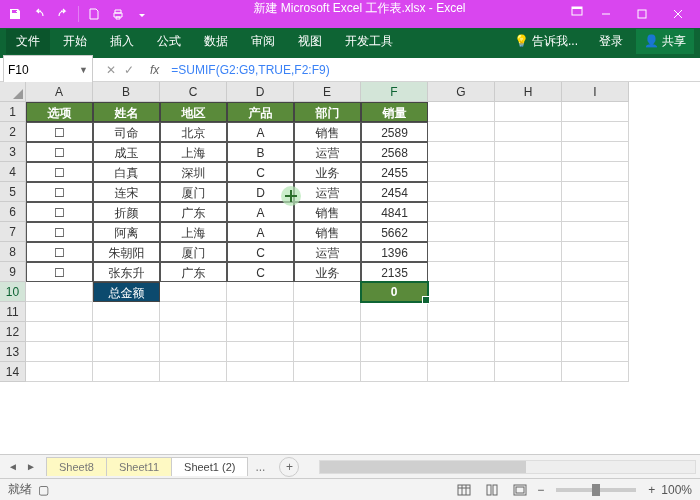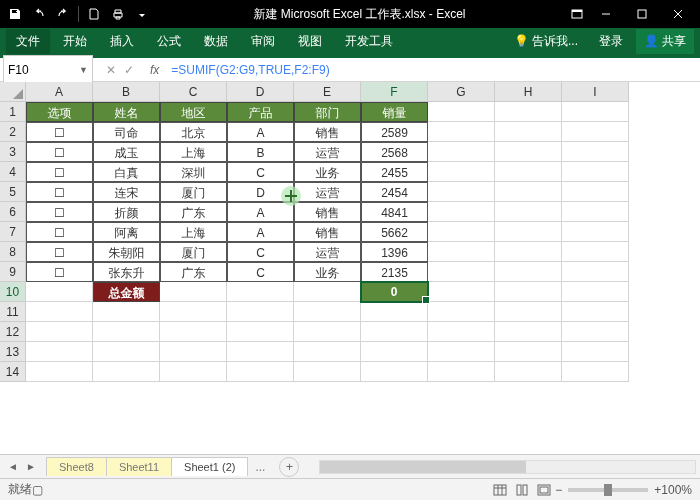--- a/index.html
+++ b/index.html
@@ -1,17 +1,17 @@
 <!DOCTYPE html>
 <html><head>
 <meta charset="utf-8">
 <style>
 *{margin:0;padding:0;box-sizing:border-box;font-family:"Microsoft YaHei",Arial,sans-serif;font-size:12px;user-select:none}
 body{background:#fff;width:700px;height:500px;overflow:hidden;display:flex;flex-direction:column}
-.titlebar{background:#000000;color:#fff;height:28px;display:flex;align-items:center;padding:0 4px}
+.titlebar{background:#d946ef;color:#fff;height:28px;display:flex;padding:0 4px}
 .qat{display:flex;gap:2px;align-items:center}
 .qat-btn{width:22px;height:22px;display:flex;align-items:center;justify-content:center;cursor:pointer;border-radius:2px}
 .qat-sep{width:1px;height:16px;background:rgba(255,255,255,.3);margin:0 2px}
 .title{flex:1;text-align:center;font-size:12px}
 .win-btns{display:flex;gap:0}
 .win-btn{width:36px;height:28px;display:flex;align-items:center;justify-content:center;cursor:pointer}
 .menubar{background:#0e6434;color:#fff;height:26px;display:flex;align-items:center;padding:0 6px;gap:3px}
 .menu-item{padding:4px 10px;cursor:pointer;font-size:12px}
 .menu-item.file{background:rgba(0,0,0,.15)}
 .spacer{flex:1}
@@ -27,38 +27,38 @@
 .formula-bar{flex:1;padding:0 6px;color:#3b82f6}
 .sheet-area{flex:1;display:flex;overflow:hidden;position:relative;background:#fff}
 .corner{width:26px;height:20px;background:#e6e6e6;border-right:1px solid #ccc;border-bottom:1px solid #ccc;position:relative}
 .corner::after{content:"";position:absolute;right:2px;bottom:2px;border:5px solid transparent;border-right-color:#999;border-bottom-color:#999}
 .grid{display:grid;grid-template-columns:26px repeat(9,67px);grid-auto-rows:20px}
 .col-h{background:#e6e6e6;border-right:1px solid #ccc;border-bottom:1px solid #ccc;text-align:center;line-height:20px;color:#333;font-size:12px}
 .col-h.sel{background:#d3e5d8;color:#0e6434}
 .row-h{background:#e6e6e6;border-right:1px solid #ccc;border-bottom:1px solid #ccc;text-align:center;line-height:20px;color:#333;font-size:12px}
 .row-h.sel{background:#d3e5d8;color:#0e6434}
 .cell{border-right:1px solid #d4d4d4;border-bottom:1px solid #d4d4d4;text-align:center;line-height:20px;color:#333;font-size:12px;background:#fff;position:relative}
-.hdr{background:#5a8a3a;color:#fff;font-weight:normal;border:1px solid #444}
+.hdr{background:#5a8a3a;color:#fff;font-weight:bold;border:1px solid #444}
 .bord{border:1px solid #555}
-.total-lbl{background:#7f1d1d;color:#fff;font-weight:bold;border:1px solid #444}
+.total-lbl{background:#0c4a6e;color:#fff;font-weight:normal;border:1px solid #444}
 .sel-cell{outline:2px solid #0e6434;outline-offset:-1px;z-index:2;background:#5a8a3a;color:#fff;font-weight:bold}
 .sel-cell::after{content:"";position:absolute;right:-3px;bottom:-3px;width:6px;height:6px;background:#0e6434;border:1px solid #fff}
 .cursor-cross{position:absolute;left:281px;top:104px;z-index:50;pointer-events:none}
 .cc{width:20px;height:20px;border-radius:50%;background:rgba(180,230,180,.7);display:flex;align-items:center;justify-content:center}
 .cc svg{display:block}
 .sheet-tabs{height:24px;background:#f3f3f3;border-top:1px solid #ccc;display:flex;align-items:center;padding:0 4px;gap:0}
 .nav-btn{width:18px;text-align:center;color:#666;cursor:pointer;font-size:10px}
 .tab{padding:3px 12px;background:#fff;border:1px solid #ccc;border-bottom:none;margin-right:-1px;cursor:pointer;font-size:11px;color:#444}
 .tab.inactive{background:#fef9c3;color:#777}
 .dots{padding:3px 8px;color:#777}
 .add-sheet{width:20px;height:20px;border:1px solid #ccc;border-radius:50%;display:flex;align-items:center;justify-content:center;margin-left:6px;cursor:pointer;color:#666}
 .hscroll{flex:1;margin-left:20px;height:14px;display:flex;align-items:center}
 .hs-track{flex:1;height:14px;background:#eee;border:1px solid #ddd;position:relative}
 .hs-thumb{position:absolute;left:0;width:55%;height:100%;background:#cfcfcf}
-.status{height:22px;background:#f3f3f3;border-top:1px solid #ccc;display:flex;align-items:center;padding:0 8px;color:#555;font-size:11px}
+.status{height:22px;background:#f3f3f3;border-top:1px solid #ccc;display:flex;align-items:center;padding:0 8px;gap:6px;color:#555;font-size:11px}
 .status .spacer{flex:1}
 .view-btn{width:22px;height:18px;display:flex;align-items:center;justify-content:center;cursor:pointer;border:1px solid transparent}
 .zoom-slider{width:80px;height:4px;background:#ccc;position:relative;margin:0 6px}
 .zoom-thumb{position:absolute;left:50%;top:-4px;width:8px;height:12px;background:#888;transform:translateX(-50%)}
 svg{display:block}
 </style>
 </head>
 <body>
 
 <div class="titlebar">

